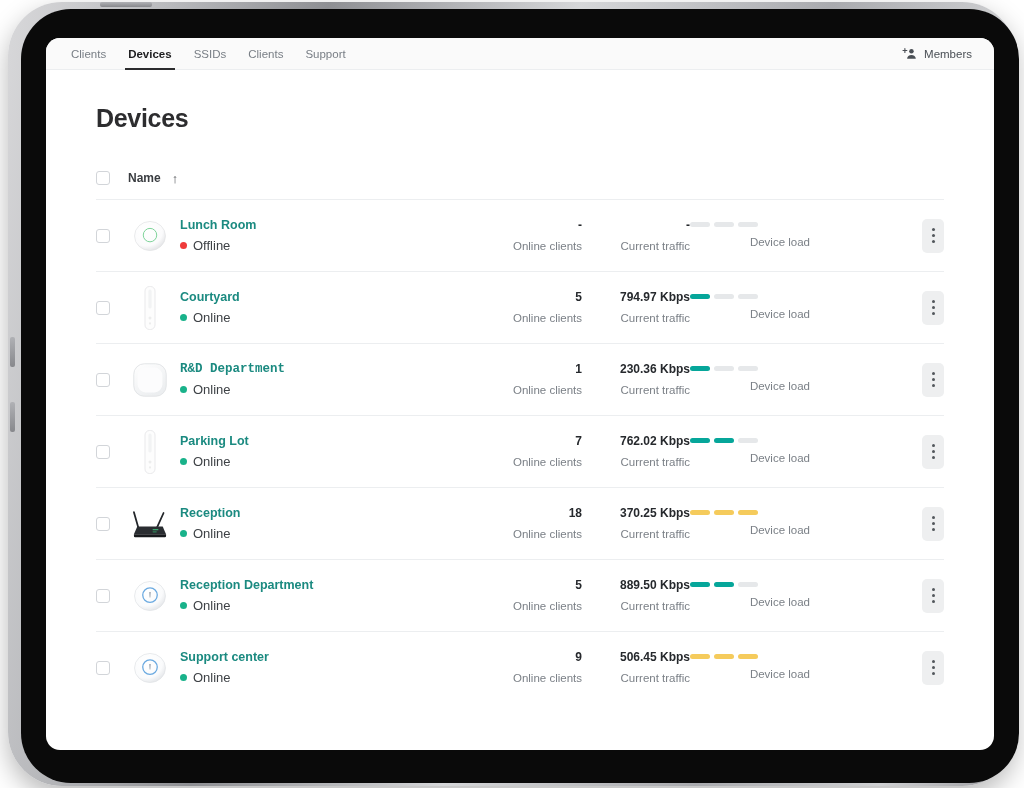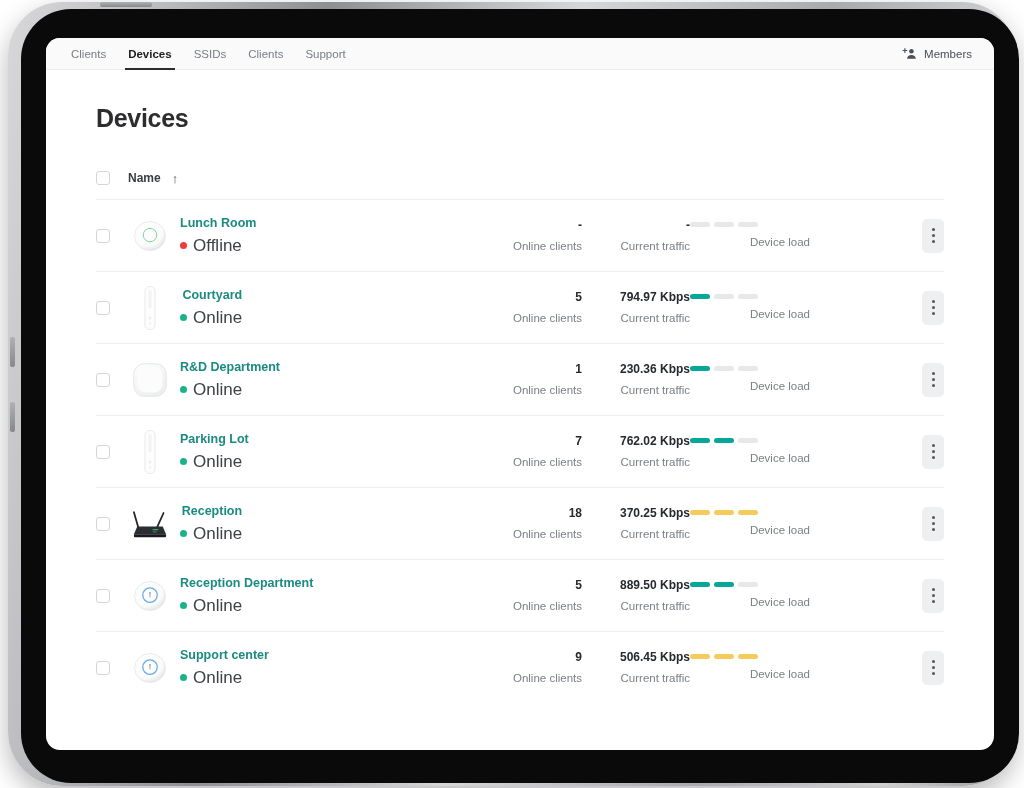--- a/index.html
+++ b/index.html
@@ -261,21 +261,21 @@
     font-size: 12.5px;
     font-weight: bold;
     color: #1b8a80;
     line-height: 1;
     white-space: nowrap;
   }
   .device-status {
     display: flex;
     align-items: center;
     gap: 6px;
-    font-size: 17px;
+    font-size: 13px;
     color: #3e4246;
     line-height: 1;
   }
   .status-dot { width: 7px; height: 7px; border-radius: 50%; flex: 0 0 auto; }
 
   .col-metric {
     display: flex;
     flex-direction: column;
     gap: 10px;
     flex: 0 0 auto;
@@ -484,21 +484,21 @@
                       <linearGradient id="gC" x1="0" y1="0" x2="0.6" y2="1">
                         <stop offset="0%" stop-color="#ffffff"></stop>
                         <stop offset="100%" stop-color="#eceef0"></stop>
                       </linearGradient>
                     </defs>
                     <rect x="5" y="5" width="34" height="34" rx="11" fill="url(#gC)" stroke="#e2e4e6" stroke-width="1"></rect>
                     <rect x="9" y="9" width="26" height="26" rx="8.5" fill="#fcfcfd"></rect>
                   </svg>
                 </div>
                 <div class="device-text">
-                  <a class="device-name" style="color: rgb(27, 138, 128); text-decoration: none;">R&amp;D Department</a>
+                  <a class="device-name" style="color: rgb(27, 138, 128); text-decoration: none; font-family: Liberation Mono, monospace;">R&amp;D Department</a>
                   <div class="device-status">
                     <span class="status-dot" style="background: rgb(25, 178, 138);"></span>
                     <span>Online</span>
                   </div>
                 </div>
               </div>
               <div class="col-metric col-clients">
                 <div class="metric-value">1</div>
                 <div class="metric-label">Online clients</div>
               </div>

